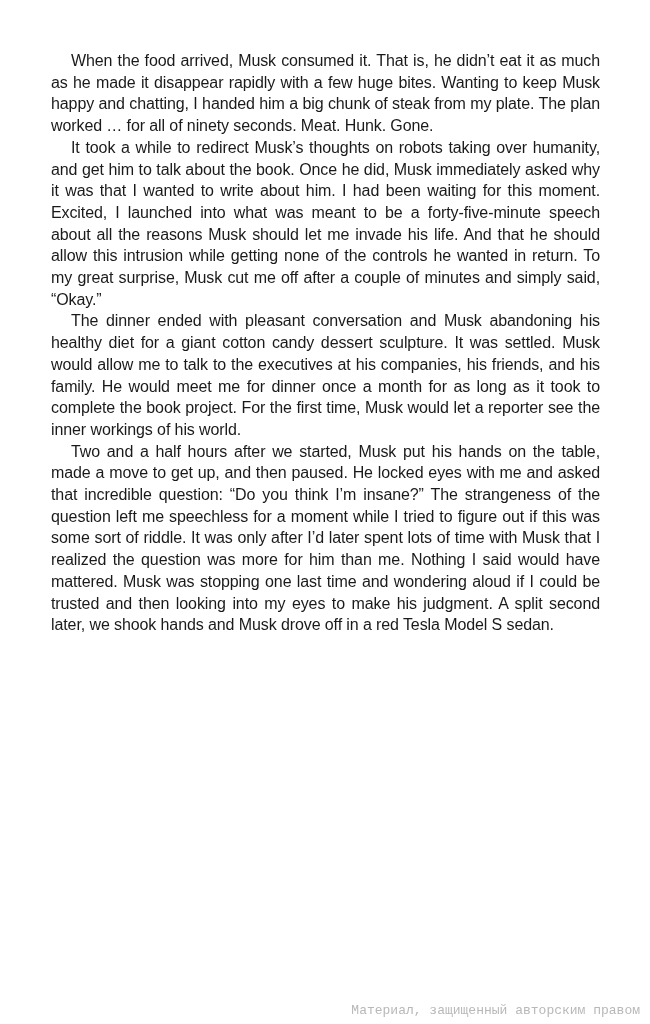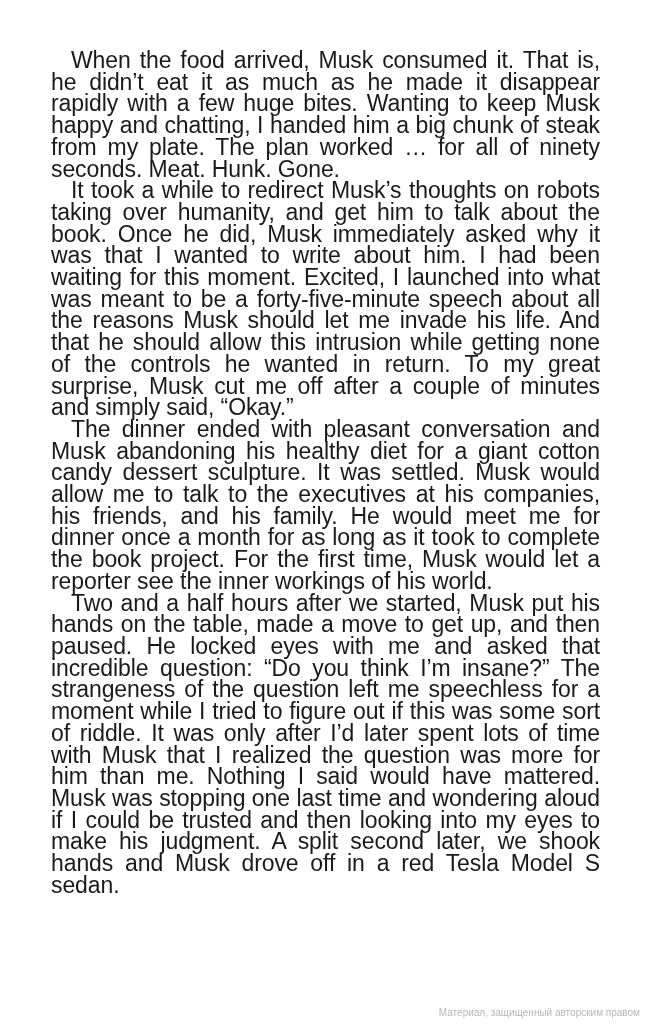--- a/index.html
+++ b/index.html
@@ -12,36 +12,36 @@
       height: 1024px;
       position: relative;
       overflow: hidden;
     }
     .page-body {
       position: absolute;
       left: 51px;
       top: 50px;
       width: 549px;
       font-family: "Liberation Sans", sans-serif;
-      font-size: 23px;
+      font-size: 16px;
       line-height: 21.7px;
       color: #1a1a1a;
     }
     .page-body p {
       margin: 0;
       text-indent: 20px;
       text-align: justify;
       letter-spacing: -0.1px;
     }
     .watermark {
       position: absolute;
       right: 10px;
       bottom: 6px;
-      font-family: Liberation Sans, sans-serif;
-      font-size: 10px;
+      font-family: Liberation Mono, monospace;
+      font-size: 13px;
       color: #b8b8b8;
     }
   </style>
 </head>
 <body>
 
 <main class="page-body">
   <p>When the food arrived, Musk consumed it. That is, he didn’t eat it as much as he made it disappear rapidly with a few huge bites. Wanting to keep Musk happy and chatting, I handed him a big chunk of steak from my plate. The plan worked … for all of ninety seconds. Meat. Hunk. Gone.</p>
   <p>It took a while to redirect Musk’s thoughts on robots taking over humanity, and get him to talk about the book. Once he did, Musk immediately asked why it was that I wanted to write about him. I had been waiting for this moment. Excited, I launched into what was meant to be a forty-five-minute speech about all the reasons Musk should let me invade his life. And that he should allow this intrusion while getting none of the controls he wanted in return. To my great surprise, Musk cut me off after a couple of minutes and simply said, “Okay.”</p>
   <p>The dinner ended with pleasant conversation and Musk abandoning his healthy diet for a giant cotton candy dessert sculpture. It was settled. Musk would allow me to talk to the executives at his companies, his friends, and his family. He would meet me for dinner once a month for as long as it took to complete the book project. For the first time, Musk would let a reporter see the inner workings of his world.</p>

